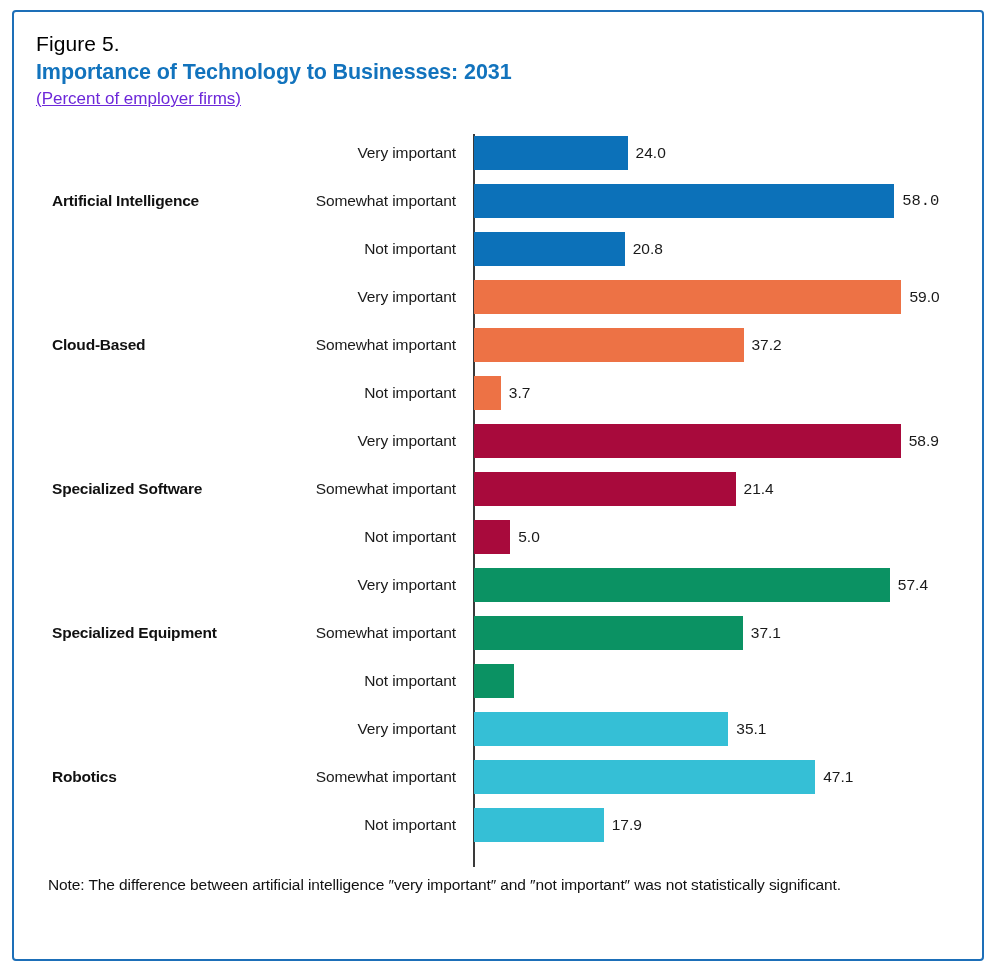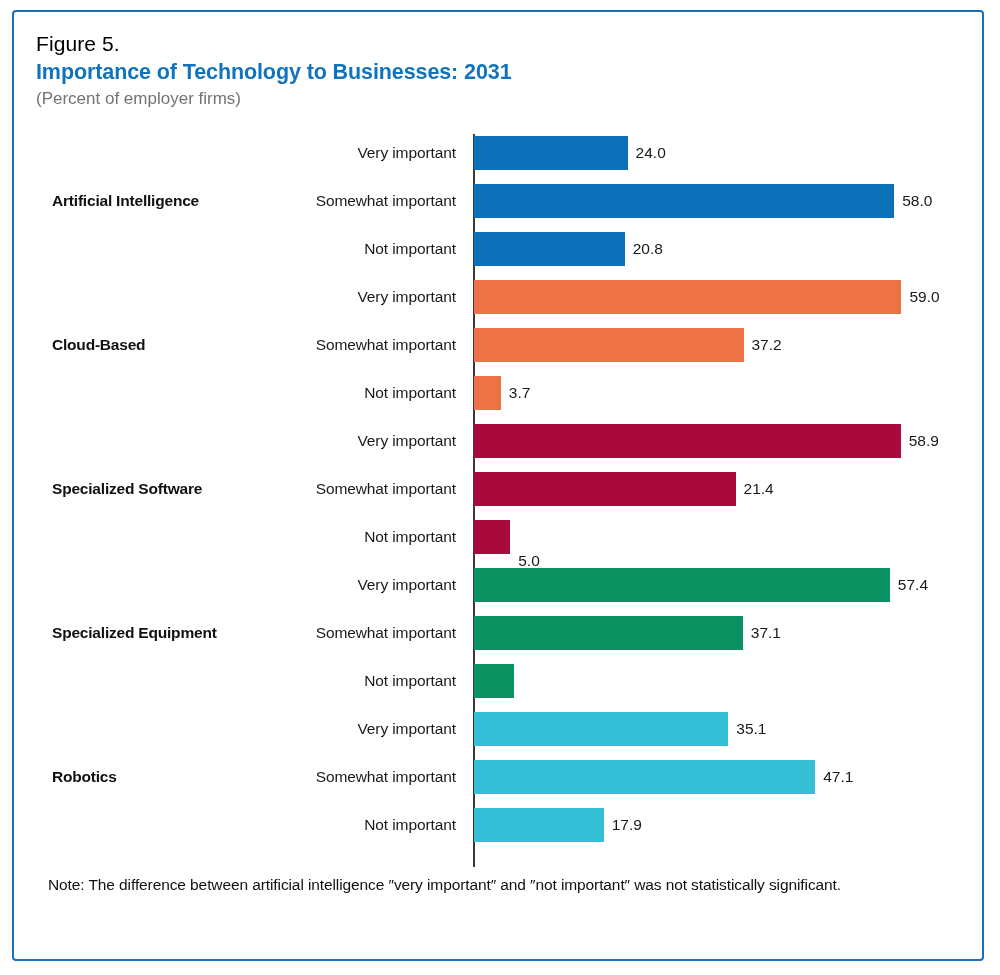--- a/index.html
+++ b/index.html
@@ -37,23 +37,24 @@
   .fig-title {
     font-size: 21.5px;
     font-weight: bold;
     color: #1273bd;
     line-height: 28px;
     letter-spacing: -0.1px;
     margin-top: 1px;
   }
   .fig-subtitle {
     font-size: 17px;
-    color: #737373;
+    color: #6d28d9;
     line-height: 24px;
     margin-top: 1px;
+    text-decoration: underline;
   }
 
   
   .plot {
     position: absolute;
     left: 22px;
     top: 110px;
     width: 928px;
     height: 740px;
   }
@@ -153,21 +154,21 @@
         <div class="group" style="top: 0px;">
           <div class="group-label" style="top: 62px; height: 34px; line-height: 34px;">Artificial Intelligence</div>
           <div class="row" style="top: 14px;">
             <div class="row-label">Very important</div>
             <div class="bar" style="width: 153.594px; background: rgb(12, 113, 185);"></div>
             <div class="bar-value" style="left: 599.594px;">24.0</div>
           </div>
           <div class="row" style="top: 62px;">
             <div class="row-label">Somewhat important</div>
             <div class="bar" style="width: 420.21px; background: rgb(12, 113, 185);"></div>
-            <div class="bar-value" style="left: 866.21px;">58.0</div>
+            <div class="bar-value" style="left: 866.21px; font-family: Liberation Mono, monospace;">58.0</div>
           </div>
           <div class="row" style="top: 110px;">
             <div class="row-label">Not important</div>
             <div class="bar" style="width: 150.696px; background: rgb(12, 113, 185);"></div>
             <div class="bar-value" style="left: 596.696px;">20.8</div>
           </div>
         </div>
         <div class="group" style="top: 0px;">
           <div class="group-label" style="top: 206px; height: 34px; line-height: 34px;">Cloud-Based</div>
           <div class="row" style="top: 158px;">
@@ -194,21 +195,21 @@
             <div class="bar-value" style="left: 872.731px;">58.9</div>
           </div>
           <div class="row" style="top: 350px;">
             <div class="row-label">Somewhat important</div>
             <div class="bar" style="width: 261.545px; background: rgb(168, 10, 60);"></div>
             <div class="bar-value" style="left: 707.544px;">21.4</div>
           </div>
           <div class="row" style="top: 398px;">
             <div class="row-label">Not important</div>
             <div class="bar" style="width: 36.225px; background: rgb(168, 10, 60);"></div>
-            <div class="bar-value" style="left: 482.225px; margin-top: 24px;">5.0</div>
+            <div class="bar-value" style="left: 482.225px;">5.0</div>
           </div>
         </div>
         <div class="group" style="top: 0px;">
           <div class="group-label" style="top: 494px; height: 34px; line-height: 34px;">Specialized Equipment</div>
           <div class="row" style="top: 446px;">
             <div class="row-label">Very important</div>
             <div class="bar" style="width: 415.863px; background: rgb(11, 146, 99);"></div>
             <div class="bar-value" style="left: 861.863px;">57.4</div>
           </div>
           <div class="row" style="top: 494px;">

